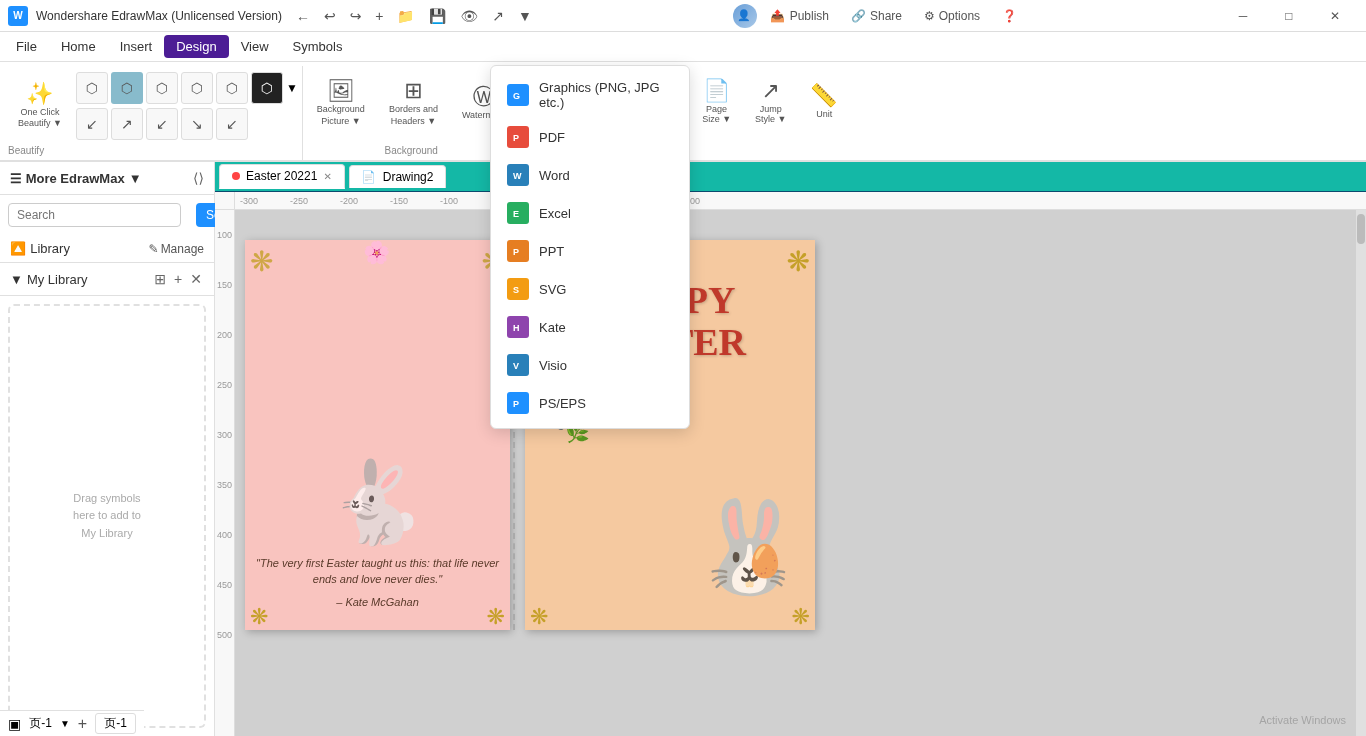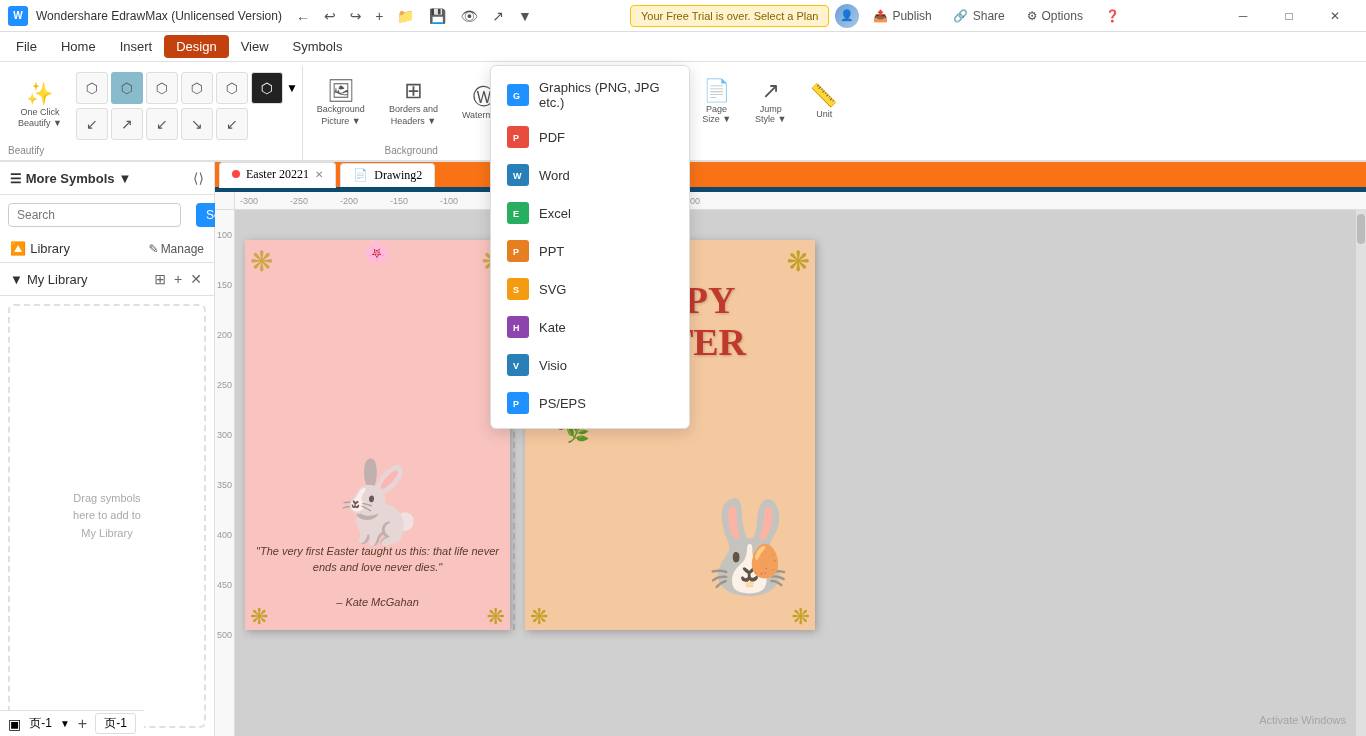--- a/index.html
+++ b/index.html
@@ -23,21 +23,21 @@
     .publish-btn { display: flex; align-items: center; gap: 4px; background: none; border: none; cursor: pointer; color: #555; font-size: 12px; padding: 4px 8px; border-radius: 4px; }
     .header-right { display: flex; align-items: center; gap: 6px; }
 
     
     .menu-bar {
       display: flex; align-items: center; height: 30px;
       background: #fff; border-bottom: 1px solid #e0e0e0;
       padding: 0 4px;
     }
     .menu-item { padding: 4px 12px; border-radius: 4px; cursor: pointer; font-size: 13px; color: #333; }
-    .menu-item.active { background: #c2410c; color: white; }
+    .menu-item.active { background: #4c1d95; color: white; }
 
     
     .toolbar {
       display: flex; align-items: stretch; height: 100px;
       background: #fff; border-bottom: 2px solid #e0e0e0;
       padding: 4px 4px 0 4px;
     }
     .toolbar-group-label { font-size: 10px; color: #888; margin-top: 2px; padding-bottom: 4px; }
 
     
@@ -71,22 +71,22 @@
     .my-library-actions { display: flex; gap: 4px; }
     .my-library-actions button { border: none; background: none; cursor: pointer; font-size: 14px; color: #666; padding: 2px; }
     .drag-area {
       flex: 1; display: flex; flex-direction: column; align-items: center; justify-content: center;
       color: #aaa; font-size: 11px; text-align: center; line-height: 1.6; border: 2px dashed #e0e0e0; margin: 8px; border-radius: 6px;
     }
 
     
     .canvas-area { flex: 1; display: flex; flex-direction: column; overflow: hidden; }
     .tabs-row {
-      display: flex; align-items: center; background: #f97316;
-      border-bottom: 5px solid #0c4a6e; height: 30px; padding: 0 4px; font-family: Liberation Serif, serif;
+      display: flex; align-items: center; background: #14b8a6;
+      border-bottom: 1px solid #0c4a6e; height: 30px; padding: 0 4px;
     }
     .tab {
       display: flex; align-items: center; gap: 6px; padding: 4px 12px;
       background: #fff; border: 1px solid #ddd; border-bottom: none;
       border-radius: 4px 4px 0 0; cursor: pointer; font-size: 12px;
       margin-right: 4px; position: relative;
     }
     .tab.active { background: #fff; border-bottom: 2px solid white; }
     .tab-dot { width: 8px; height: 8px; border-radius: 50%; background: #f44; }
     .tab-close { font-size: 10px; color: #888; cursor: pointer; }
@@ -143,21 +143,20 @@
       <button>↪</button>
       <button>+</button>
       <button>📁</button>
       <button>💾</button>
       <button>👁</button>
       <button>↗</button>
       <button>▼</button>
     </div>
   </div>
   <div class="header-right">
-    <button class="trial-btn">Your Free Trial is over. Select a Plan</button>
     <div class="avatar">👤</div>
     <button class="publish-btn">
       <span>📤</span>
       <span>Publish</span>
     </button>
     <button class="publish-btn">
       <span>🔗</span>
       <span>Share</span>
     </button>
     <button class="publish-btn">
@@ -260,21 +259,21 @@
     <div class="toolbar-group-label">Page Setup</div>
   </div>
 </div>
 
 <div class="main-area">
 
   <div class="left-sidebar">
     <div class="sidebar-header">
       <div class="sidebar-title">
         <span>☰</span>
-        <span>More Symbols</span>
+        <span>More EdrawMax</span>
         <span>▼</span>
       </div>
       <span class="sidebar-toggle">⟨⟩</span>
     </div>
     <div class="search-row">
       <input class="search-input" type="text" placeholder="Search" style="">
       <button class="search-btn">Search</button>
     </div>
     <div class="library-row">
       <div class="library-label">
@@ -351,21 +350,21 @@
 
           <div style="position:absolute; top:30px; left:10px; width:265px; height:390px; background:#f9c4bf; box-shadow: 2px 2px 8px rgba(0,0,0,0.25);">
 
             <div style="position:absolute; top:5px; left:5px; width:40px; height:40px; color:#c5a028; font-size:28px; opacity:0.8;">❋</div>
             <div style="position:absolute; top:5px; right:5px; width:40px; height:40px; color:#c5a028; font-size:28px; opacity:0.8; text-align:right;">❋</div>
 
             <div style="position:absolute; bottom:80px; left:50%; transform:translateX(-50%); font-size:80px; opacity:0.7;">🐇</div>
 
             <div style="position:absolute; bottom:20px; left:10px; right:10px; font-size:11px; color:#5a3a2a; text-align:center; font-style:italic; line-height:1.5;">
               "The very first Easter taught us this: that life never ends and love never dies."<br>
-              <span style="display:block; margin-top:18px;">– Kate McGahan</span>
+              <span style="display:block; margin-top:6px;">– Kate McGahan</span>
             </div>
 
             <div style="position:absolute; top:0; left:50%; transform:translateX(-50%); font-size:22px;">🌸</div>
 
             <div style="position:absolute; bottom:0; left:5px; color:#c5a028; font-size:22px;">❋</div>
             <div style="position:absolute; bottom:0; right:5px; color:#c5a028; font-size:22px;">❋</div>
           </div>
 
           <div style="position:absolute; top:30px; left:278px; width:1px; height:390px; border-left:2px dashed #aaa;"></div>
 

